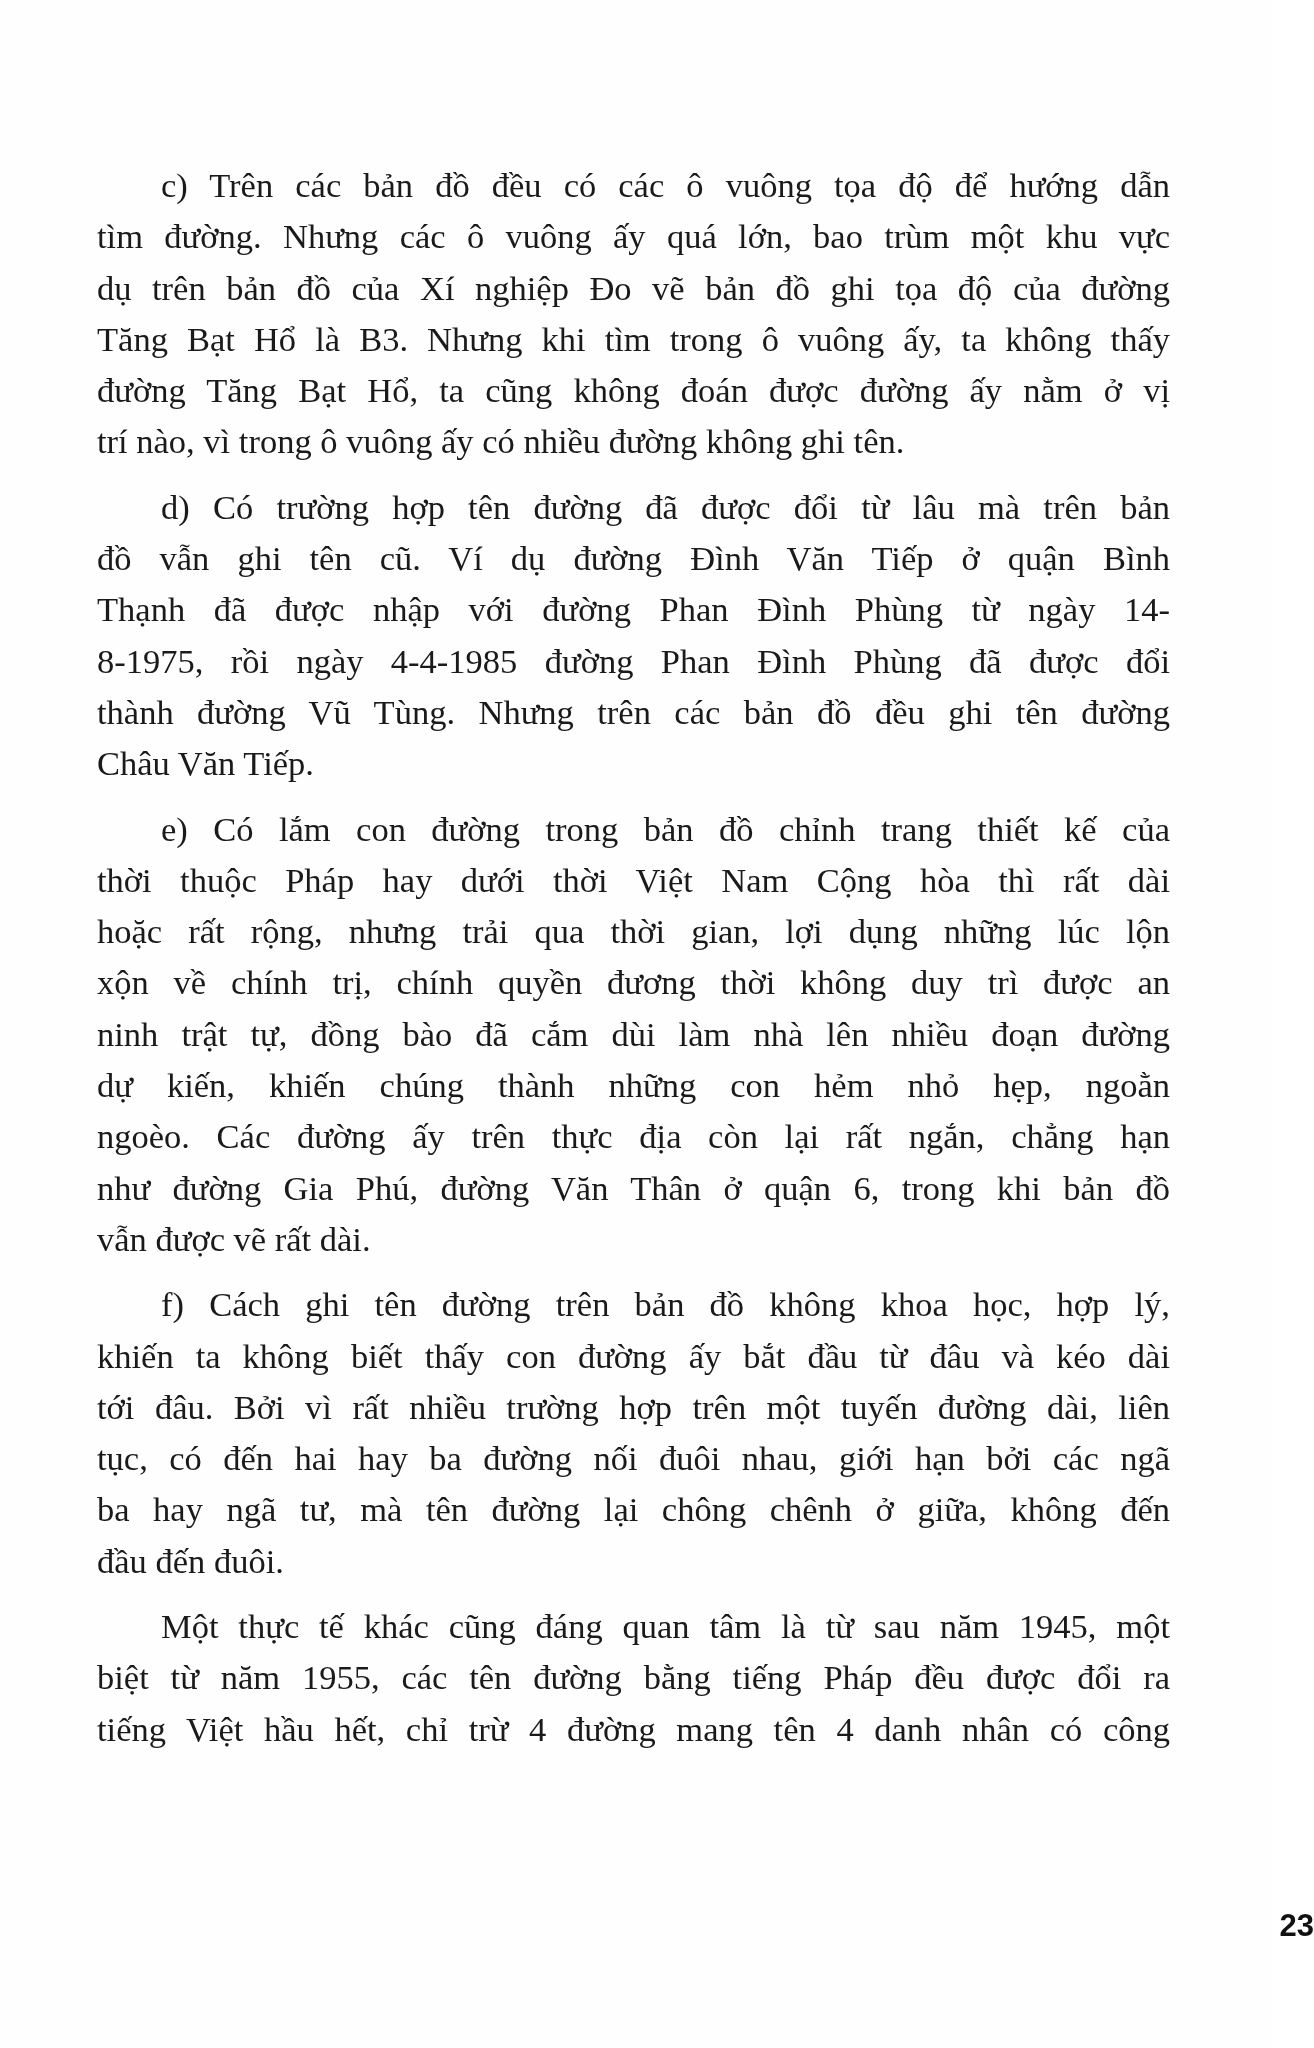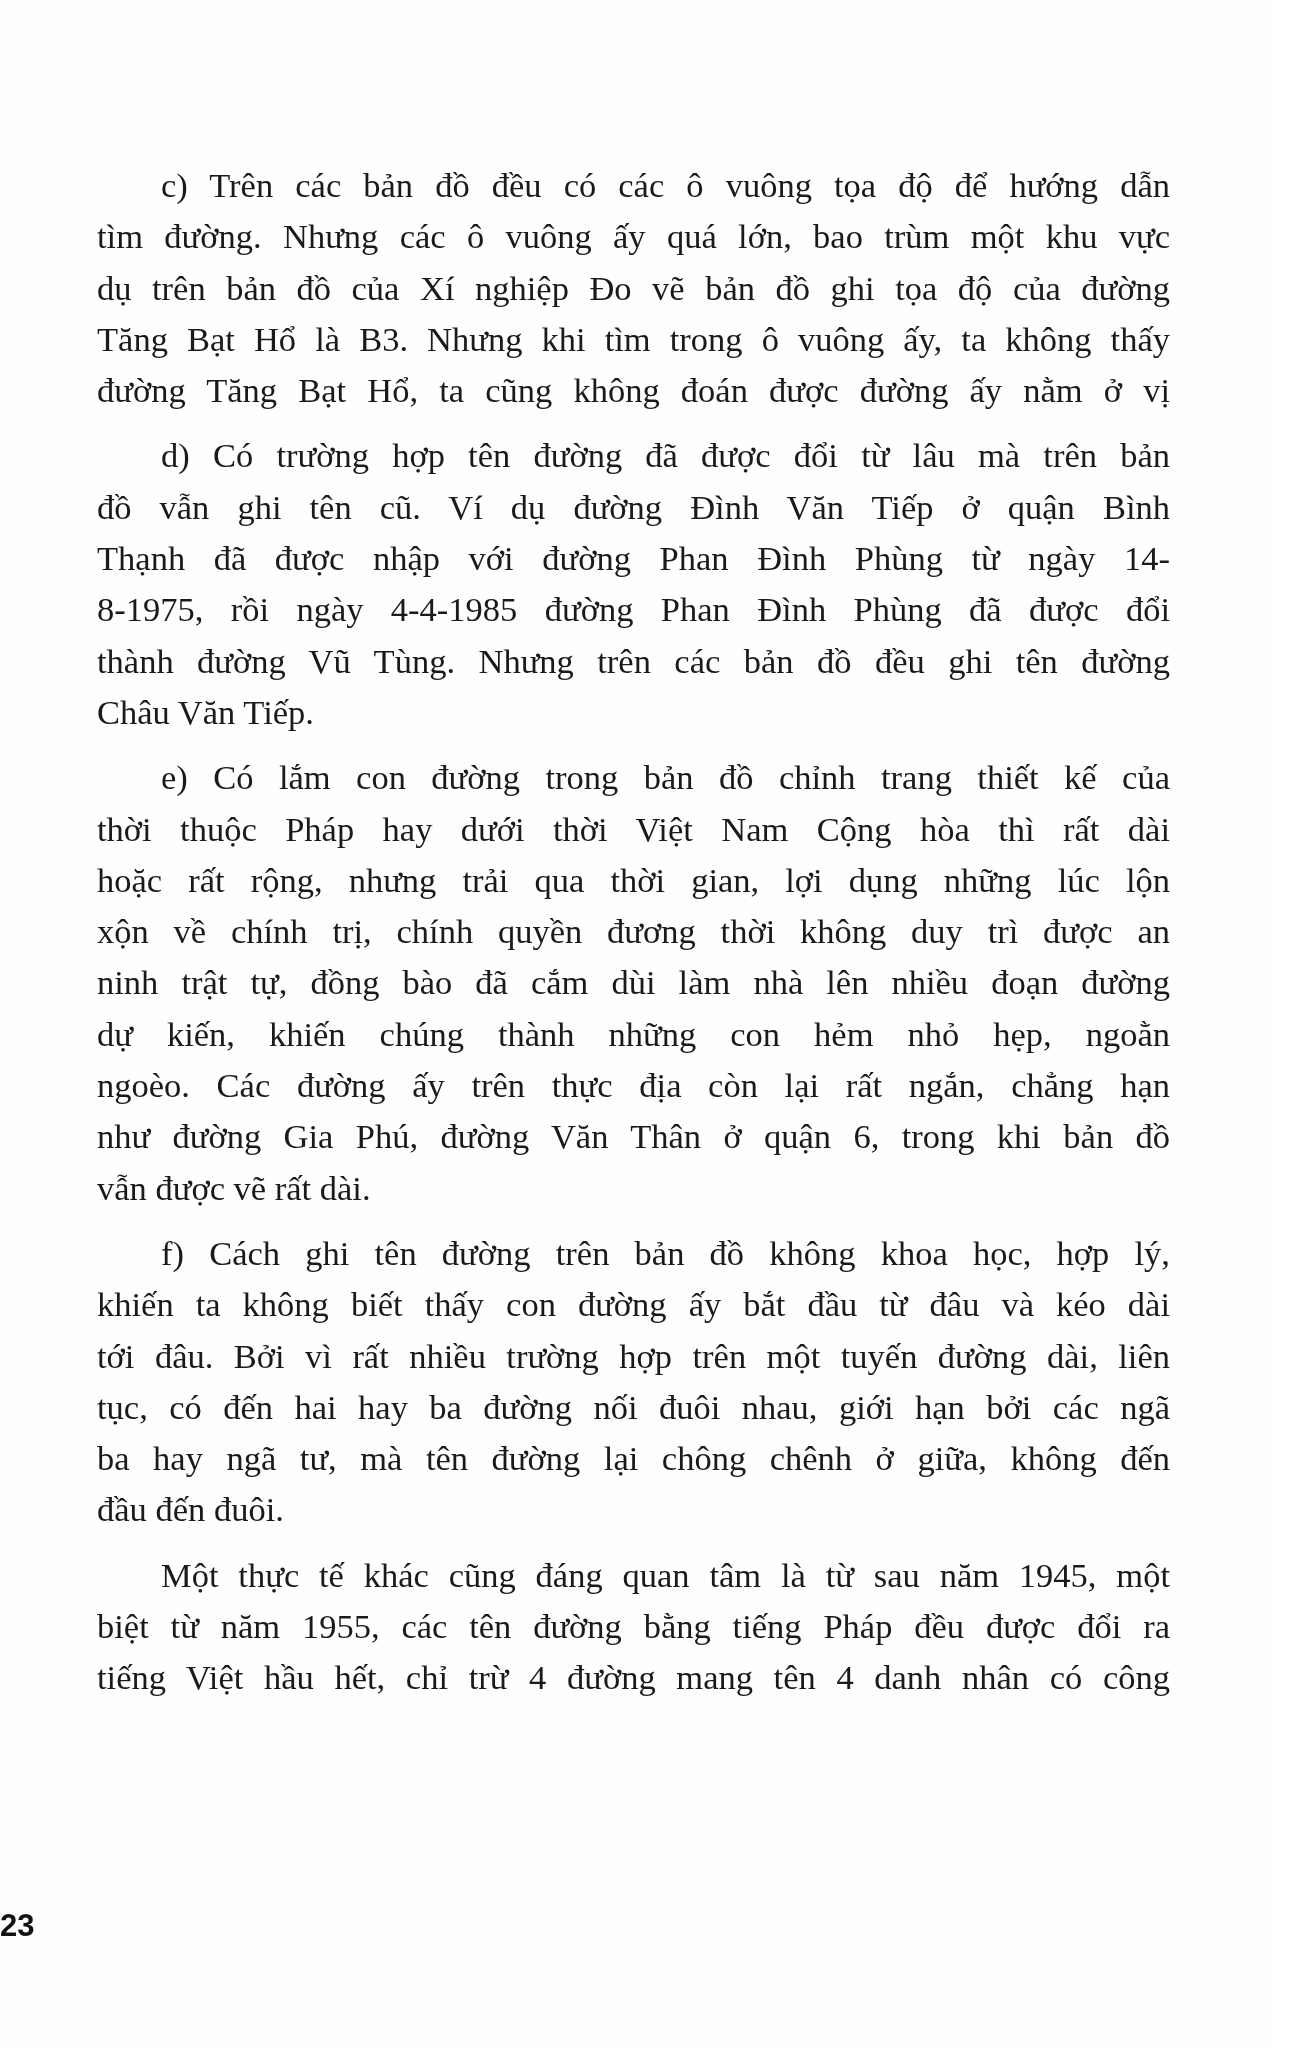--- a/index.html
+++ b/index.html
@@ -37,39 +37,40 @@
   }
   .line.first {
     padding-left: 64px;
   }
   .para-lines { margin: 0 0 14px 0; }
   .page-number {
     position: absolute;
     left: 0;
     width: 1314px;
     top: 1908px;
-    text-align: left;
+    text-align: right;
     font-family: "Liberation Sans", "DejaVu Sans", sans-serif;
     font-weight: bold;
     font-size: 31px;
     color: #111;
   }
 </style>
 </head>
 <body>
 
 <div class="page">
   <div class="text-block">
 
     <div class="para-lines">
       <span class="line first">c) Trên các bản đồ đều có các ô vuông tọa độ để hướng dẫn</span>
       <span class="line">tìm đường. Nhưng các ô vuông ấy quá lớn, bao trùm một khu vực</span>
       <span class="line">dụ trên bản đồ của Xí nghiệp Đo vẽ bản đồ ghi tọa độ của đường</span>
       <span class="line">Tăng Bạt Hổ là B3. Nhưng khi tìm trong ô vuông ấy, ta không thấy</span>
       <span class="line">đường Tăng Bạt Hổ, ta cũng không đoán được đường ấy nằm ở vị</span>
+      <span class="line last">trí nào, vì trong ô vuông ấy có nhiều đường không ghi tên.</span>
     </div>
 
     <div class="para-lines">
       <span class="line first">d) Có trường hợp tên đường đã được đổi từ lâu mà trên bản</span>
       <span class="line">đồ vẫn ghi tên cũ. Ví dụ đường Đình Văn Tiếp ở quận Bình</span>
       <span class="line">Thạnh đã được nhập với đường Phan Đình Phùng từ ngày 14-</span>
       <span class="line">8-1975, rồi ngày 4-4-1985 đường Phan Đình Phùng đã được đổi</span>
       <span class="line">thành đường Vũ Tùng. Nhưng trên các bản đồ đều ghi tên đường</span>
       <span class="line last">Châu Văn Tiếp.</span>
     </div>

